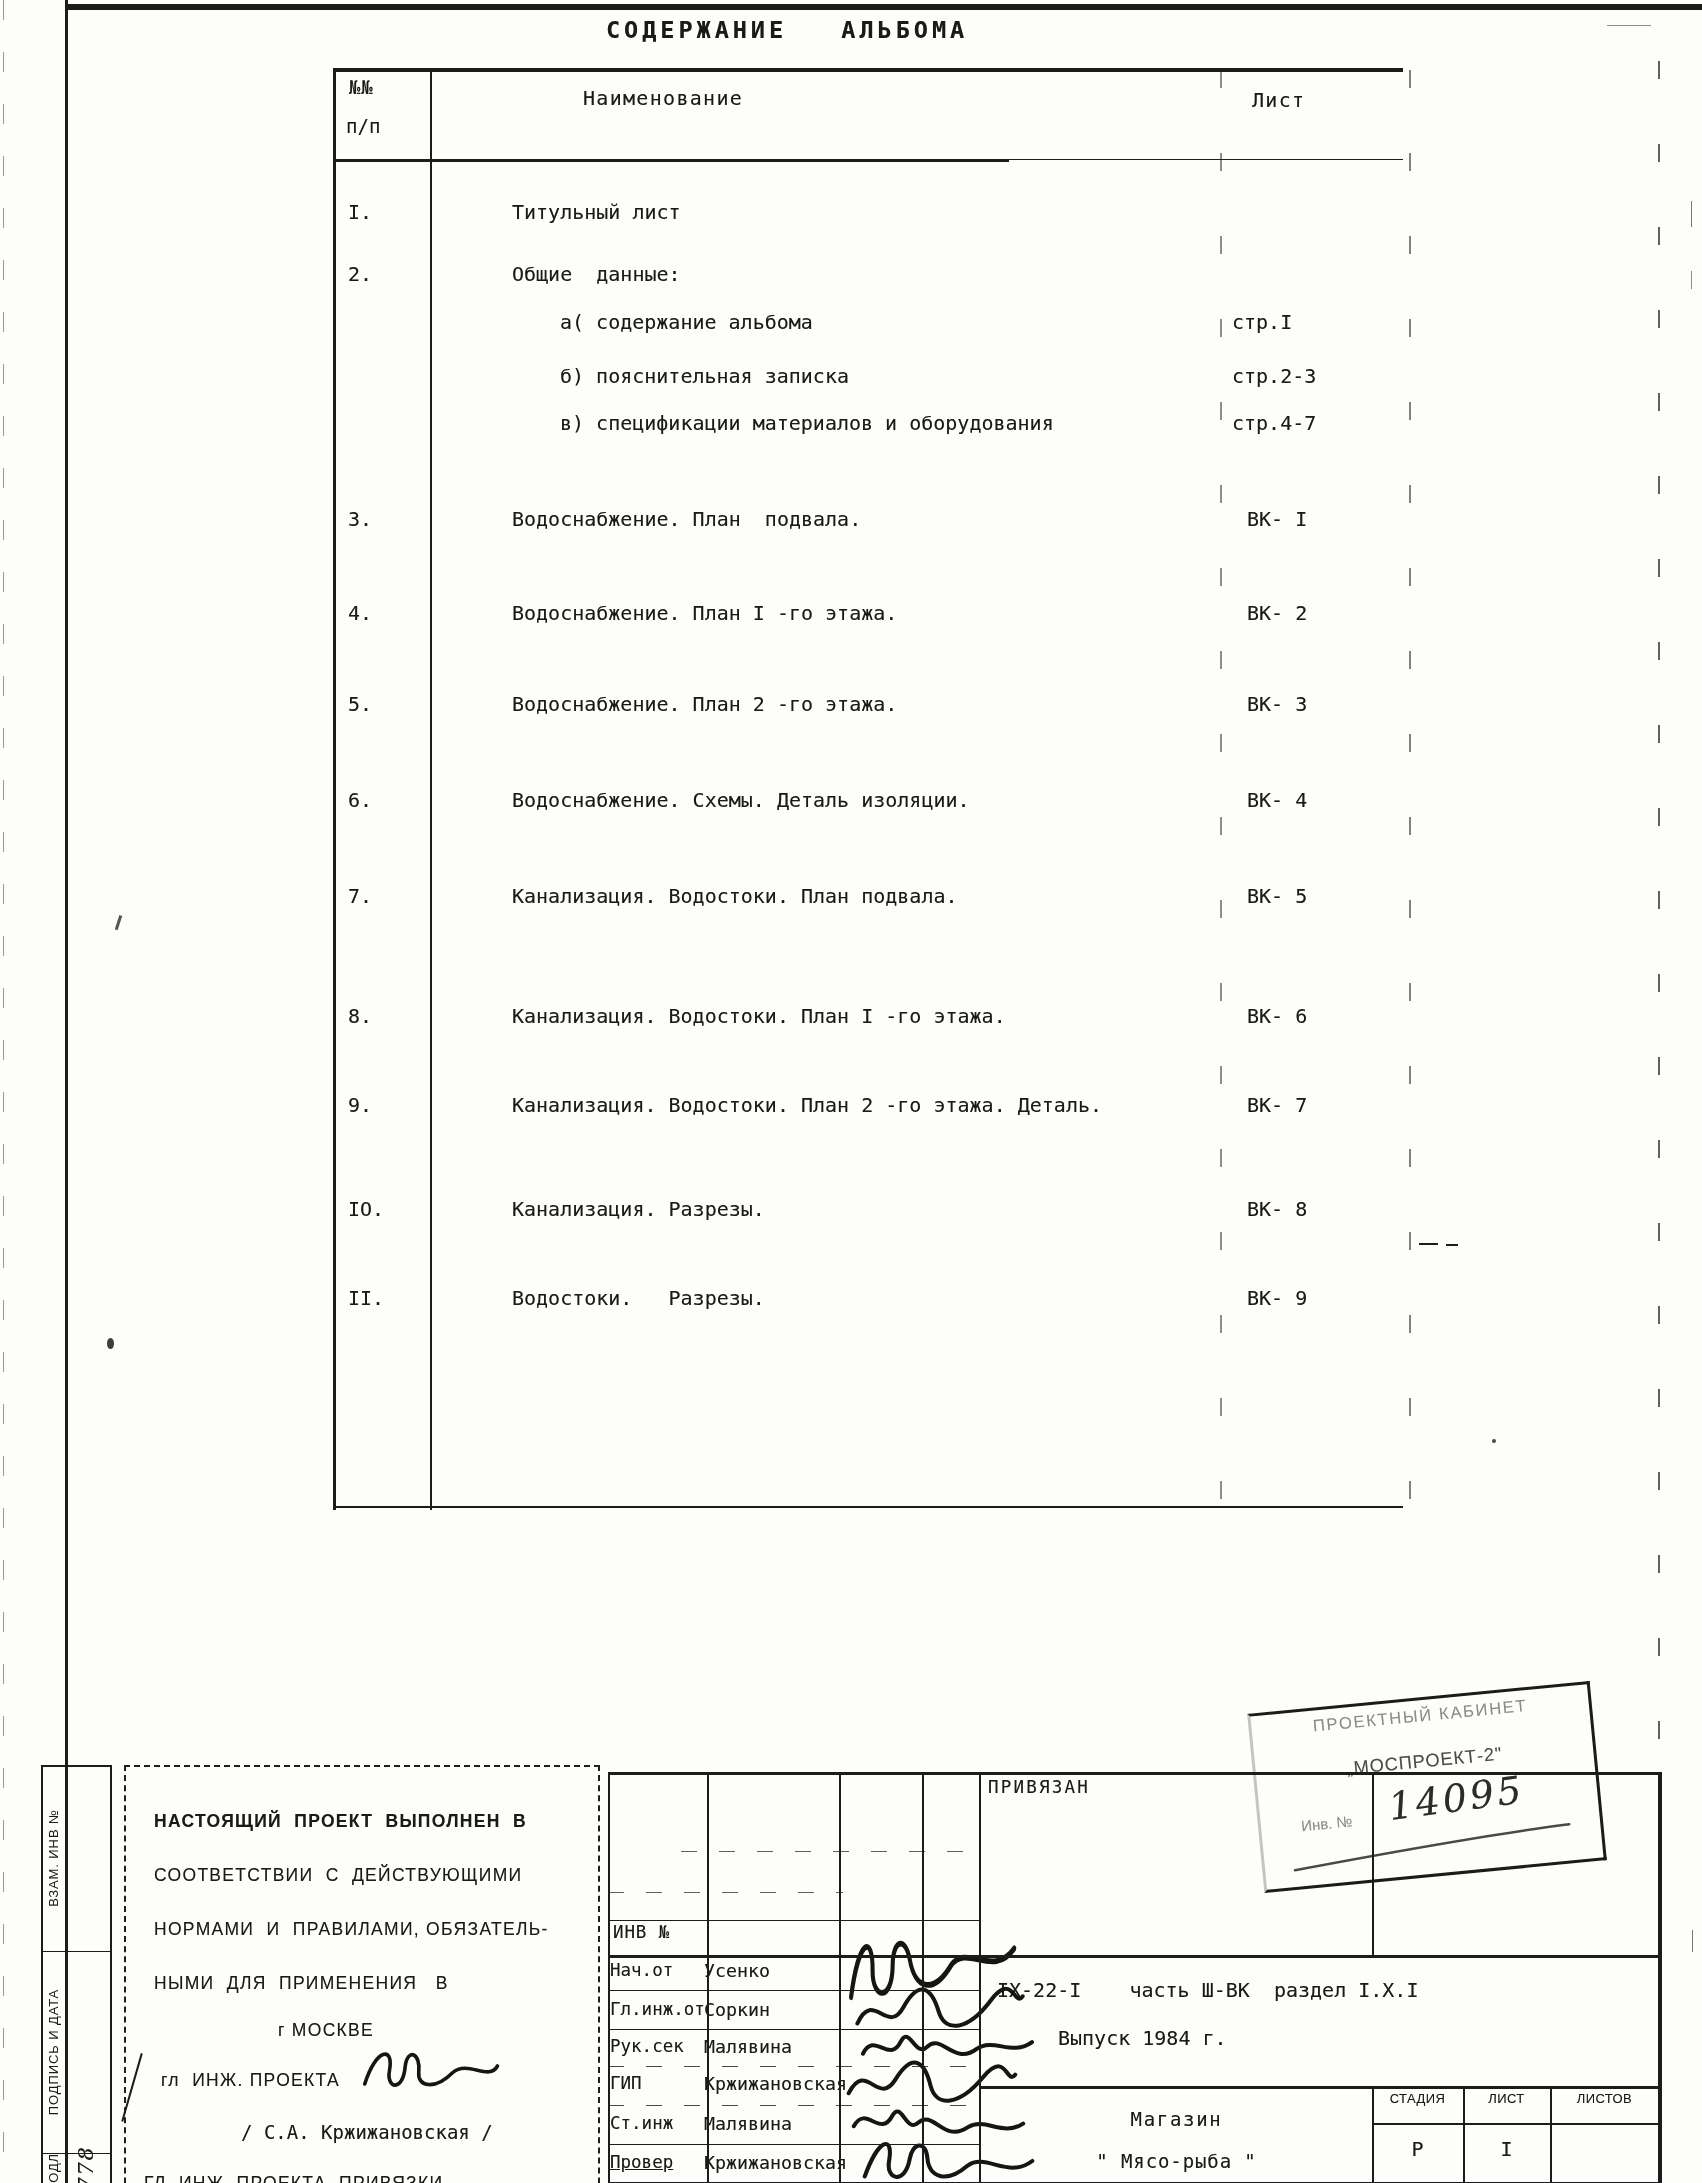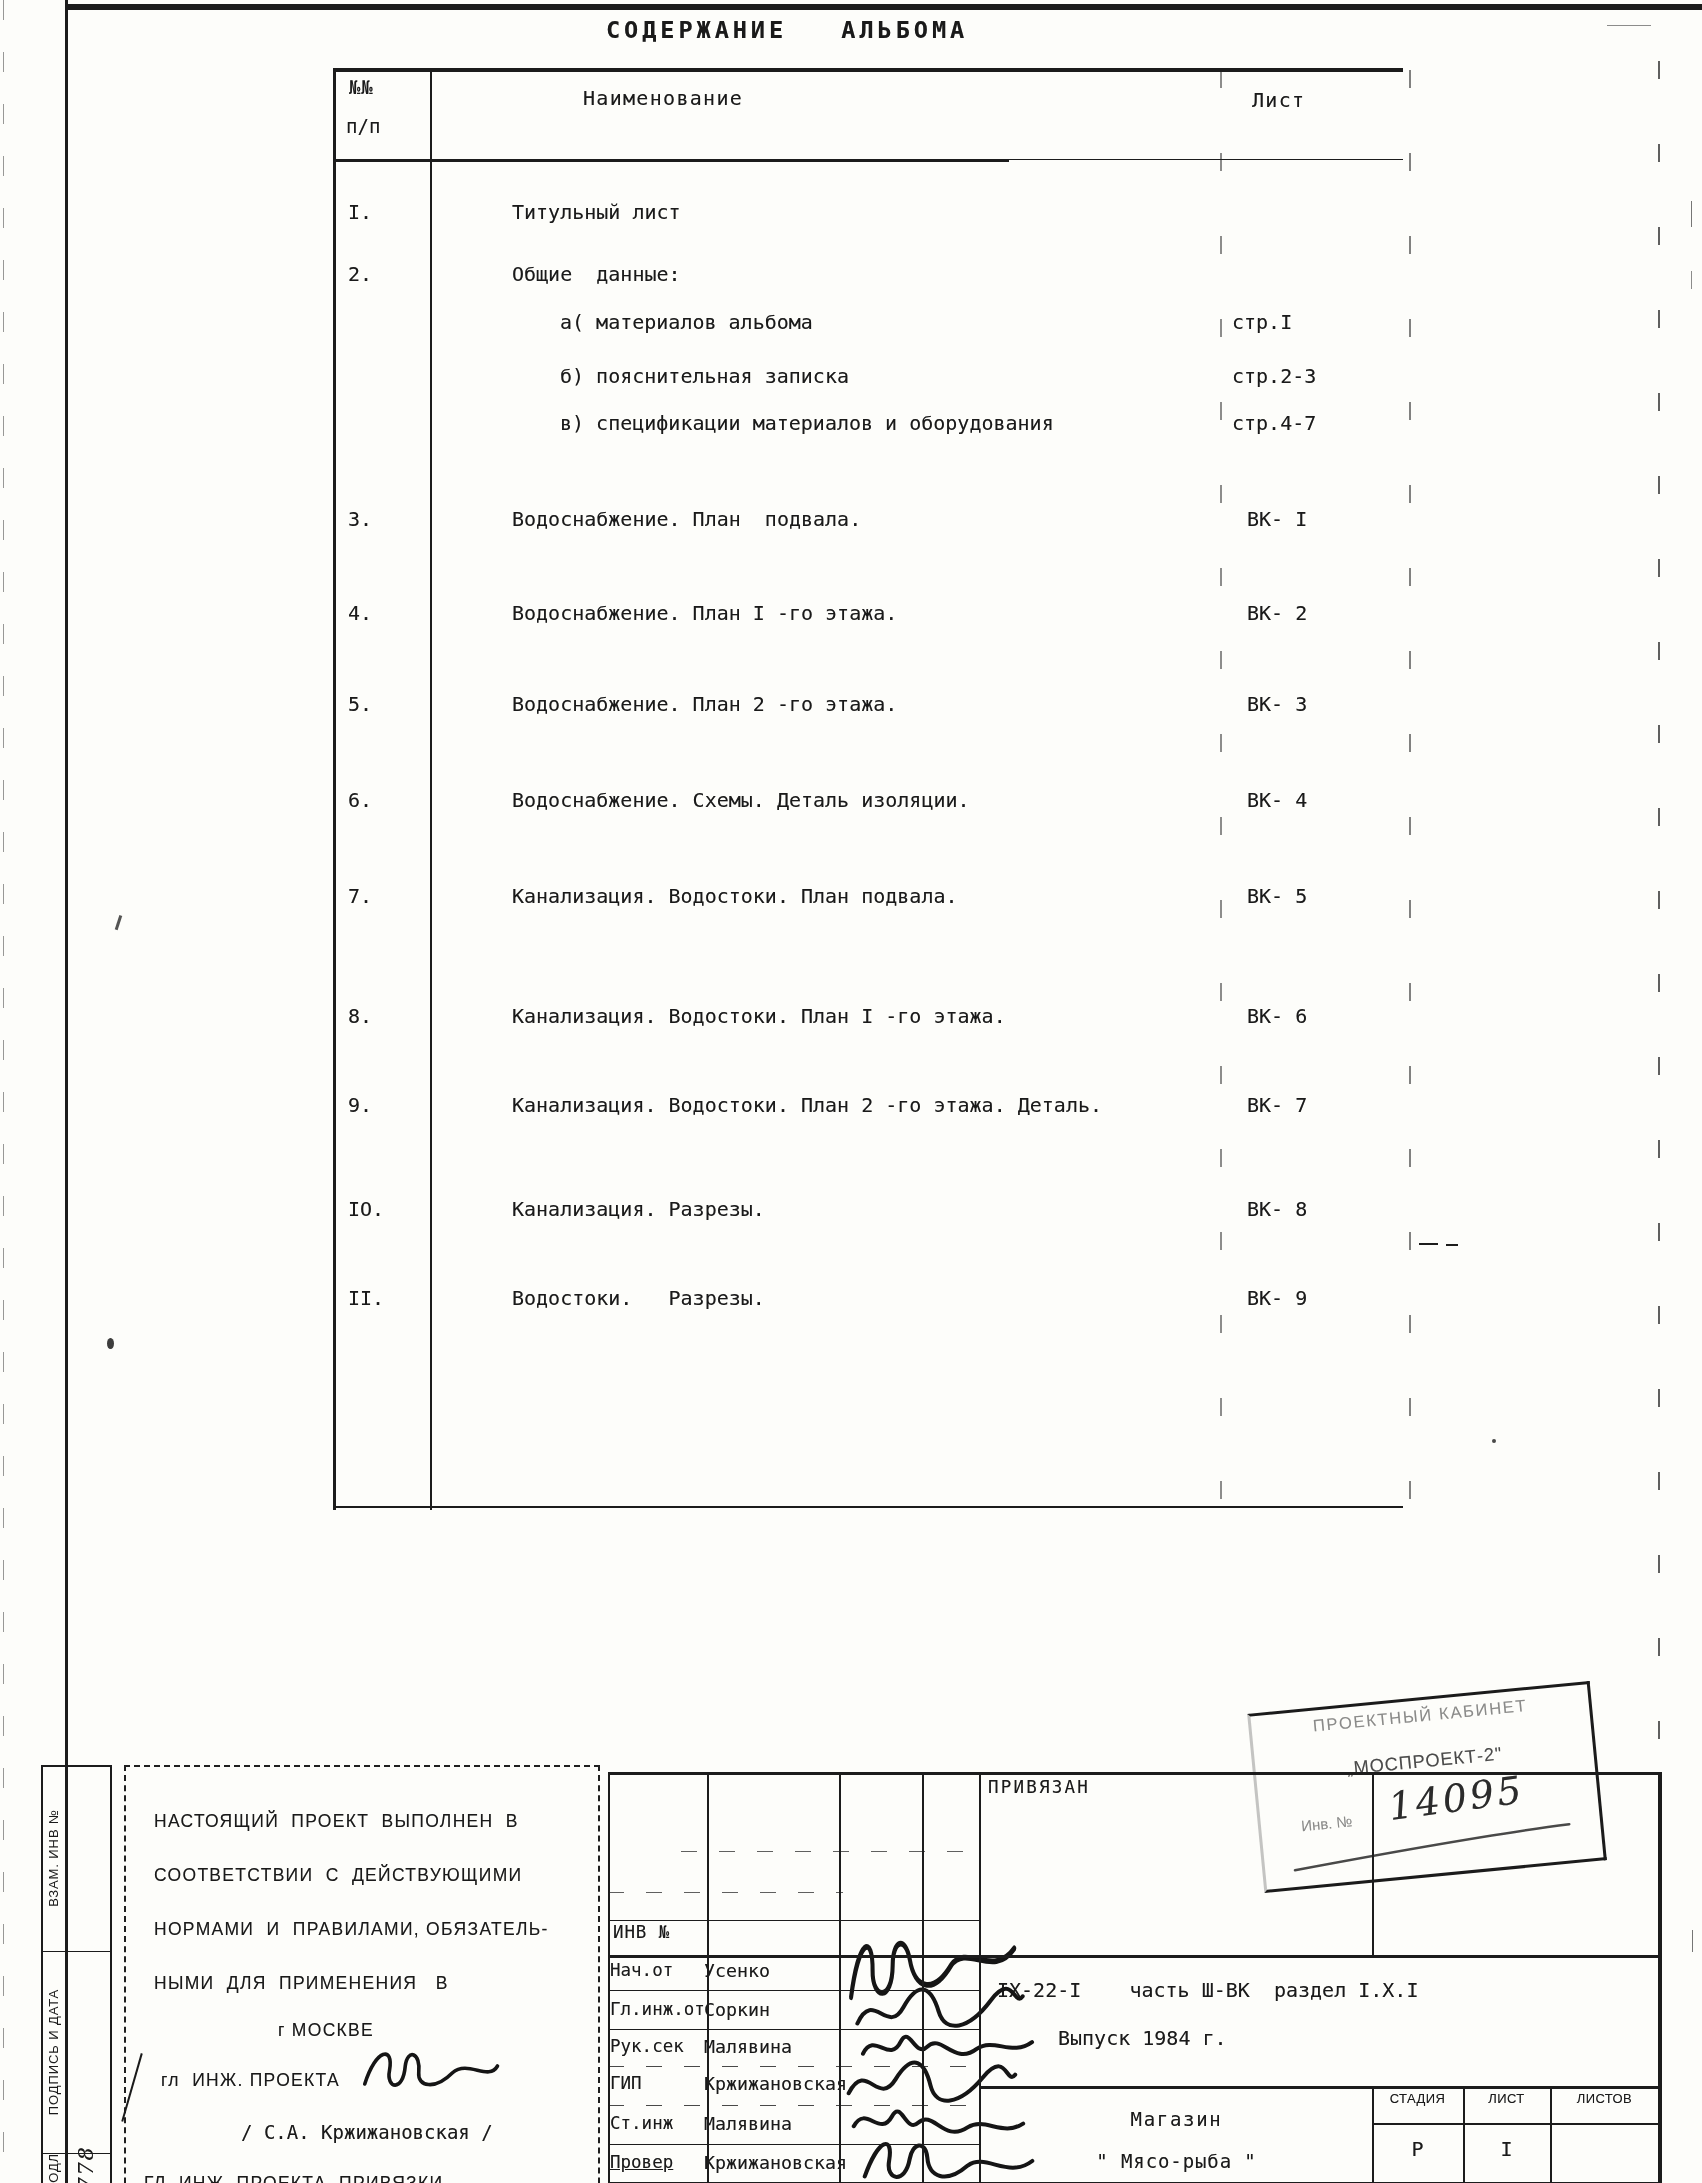--- a/index.html
+++ b/index.html
@@ -68,21 +68,21 @@
   <div class="t mono" id="colNum1">№№</div>
   <div class="t mono" id="colNum2">п/п</div>
   <div class="t mono" id="colName">Наименование</div>
   <div class="t mono" id="colSheet">Лист</div>
 
   <div id="tocRows">
       <div class="t mono f46" style="left: 348px; top: 202px;">I.</div>
       <div class="t mono f46" style="left: 512px; top: 202px;">Титульный лист</div>
       <div class="t mono f46" style="left: 348px; top: 264px;">2.</div>
       <div class="t mono f46" style="left: 512px; top: 264px;">Общие  данные:</div>
-      <div class="t mono f46" style="left: 560px; top: 312px;">а( материалов альбома</div>
+      <div class="t mono f46" style="left: 560px; top: 312px;">а( содержание альбома</div>
       <div class="t mono f46" style="left: 1232px; top: 312px;">стр.I</div>
       <div class="t mono f46" style="left: 560px; top: 366px;">б) пояснительная записка</div>
       <div class="t mono f46" style="left: 1232px; top: 366px;">стр.2-3</div>
       <div class="t mono f46" style="left: 560px; top: 413px;">в) спецификации материалов и оборудования</div>
       <div class="t mono f46" style="left: 1232px; top: 413px;">стр.4-7</div>
       <div class="t mono f46" style="left: 348px; top: 509px;">3.</div>
       <div class="t mono f46" style="left: 512px; top: 509px;">Водоснабжение. План  подвала.</div>
       <div class="t mono f46" style="left: 1247px; top: 509px;">ВК- I</div>
       <div class="t mono f46" style="left: 348px; top: 603px;">4.</div>
       <div class="t mono f46" style="left: 512px; top: 603px;">Водоснабжение. План I -го этажа.</div>
@@ -106,21 +106,21 @@
       <div class="t mono f46" style="left: 512px; top: 1199px;">Канализация. Разрезы.</div>
       <div class="t mono f46" style="left: 1247px; top: 1199px;">ВК- 8</div>
       <div class="t mono f46" style="left: 348px; top: 1288px;">II.</div>
       <div class="t mono f46" style="left: 512px; top: 1288px;">Водостоки.   Разрезы.</div>
       <div class="t mono f46" style="left: 1247px; top: 1288px;">ВК- 9</div>
     </div>
 
   <div id="noteBox"></div>
   <div id="noteSlash"></div>
   <div id="noteLines">
-      <div class="t hand f40" style="left: 154px; top: 1812px;">НАСТОЯЩИЙ  ПРОЕКТ  ВЫПОЛНЕН  В</div>
+      <div class="t hand f40" style="left: 154px; top: 1812px; font-weight: bold;">НАСТОЯЩИЙ  ПРОЕКТ  ВЫПОЛНЕН  В</div>
       <div class="t hand f40" style="left: 154px; top: 1866px;">СООТВЕТСТВИИ  С  ДЕЙСТВУЮЩИМИ</div>
       <div class="t hand f40" style="left: 154px; top: 1920px;">НОРМАМИ  И  ПРАВИЛАМИ, ОБЯЗАТЕЛЬ-</div>
       <div class="t hand f40" style="left: 154px; top: 1974px; text-align: center;">НЫМИ  ДЛЯ  ПРИМЕНЕНИЯ   В</div>
       <div class="t hand f40" style="left: 278px; top: 2021px;">г МОСКВЕ</div>
       <div class="t hand f40" style="left: 161px; top: 2071px;">гл  ИНЖ. ПРОЕКТА</div>
       <div class="t mono f44" style="left: 241px; top: 2123px;">/ С.А. Кржижановская /</div>
       <div class="t hand f40" style="left: 144px; top: 2174px;">ГЛ. ИНЖ. ПРОЕКТА  ПРИВЯЗКИ</div>
     </div>
   <svg class="sig" style="left:358px;top:2038px" width="144" height="65" viewBox="0 0 320 140">
     <path d="M15,100 C40,20 80,15 70,70 C62,110 100,120 105,60 C110,20 140,30 135,75 C132,105 170,115 210,75 C245,45 290,95 310,60" fill="none" stroke="#151515" stroke-width="8" stroke-linecap="round"></path>

